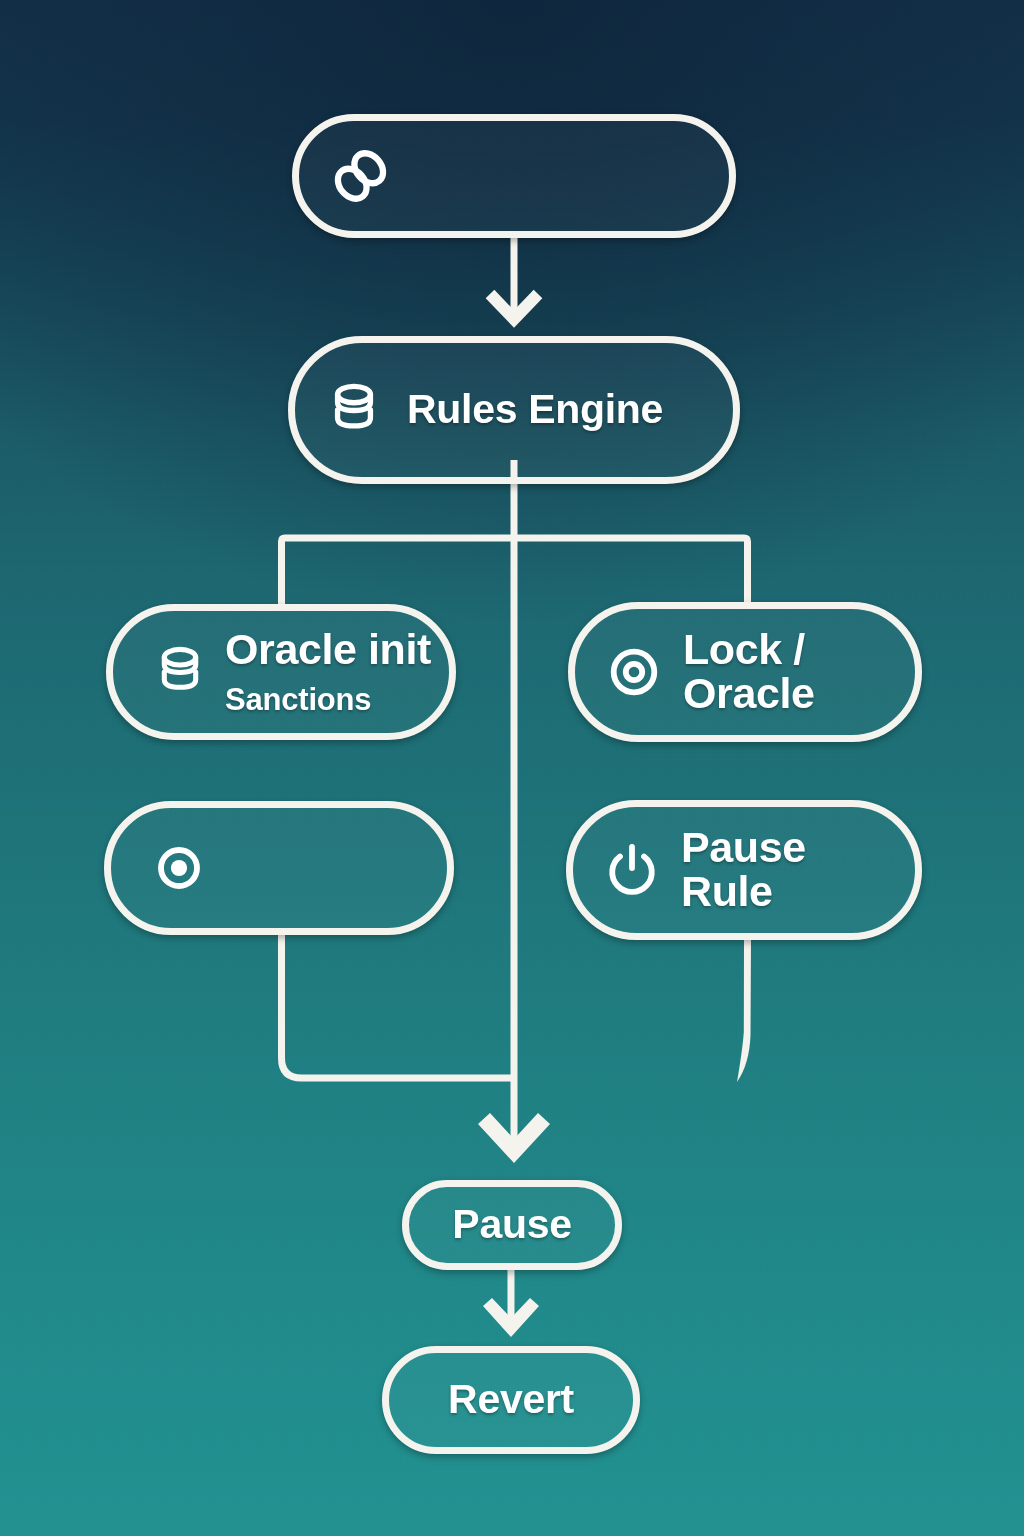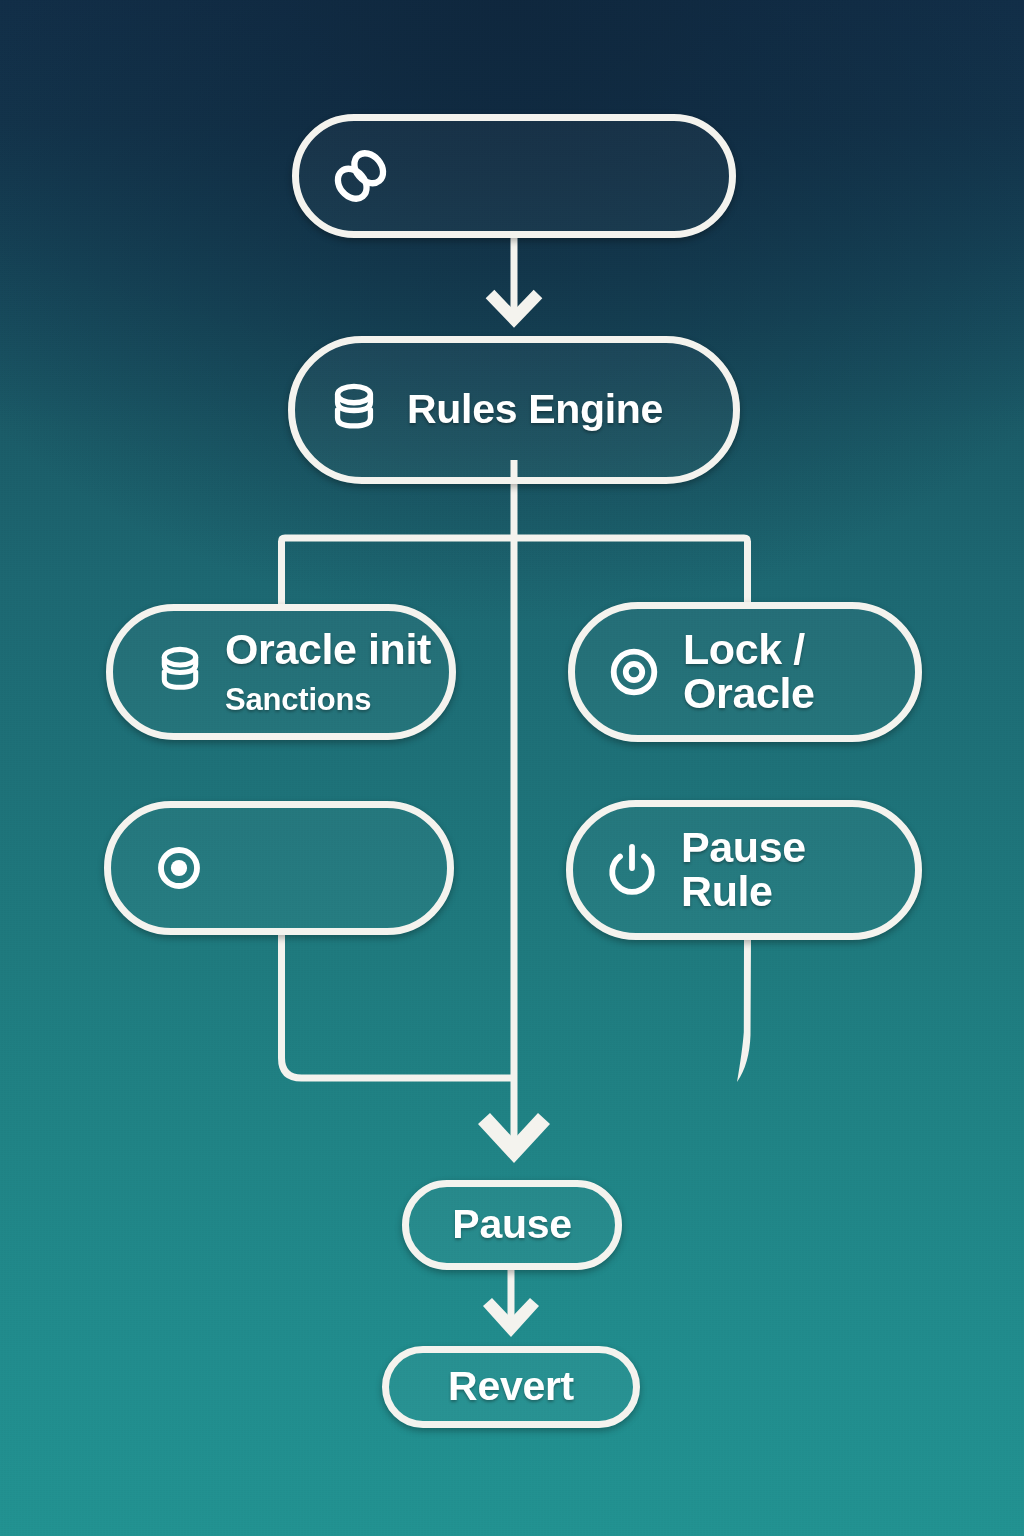--- a/index.html
+++ b/index.html
@@ -88,21 +88,21 @@
   }
 
   
   #node-transaction-init { left: 292px; top: 114px;  width: 444px; height: 124px; padding-left: 28px; }
   #node-rules-engine     { left: 288px; top: 336px;  width: 452px; height: 148px; padding-left: 30px; }
   #node-oracle-rule      { left: 106px; top: 604px;  width: 350px; height: 136px; padding-left: 40px; }
   #node-lock-vesting     { left: 568px; top: 602px;  width: 354px; height: 140px; padding-left: 28px; }
   #node-kyc              { left: 104px; top: 801px;  width: 350px; height: 134px; padding-left: 40px; }
   #node-pause-rule       { left: 566px; top: 800px;  width: 356px; height: 140px; padding-left: 30px; }
   #node-allow            { left: 402px; top: 1180px; width: 220px; height: 90px;  justify-content: center; }
-  #node-revert           { left: 382px; top: 1346px; width: 258px; height: 82px;  justify-content: center; }
+  #node-revert           { left: 382px; top: 1346px; width: 258px; height: 108px;  justify-content: center; }
 
   #node-transaction-init .ico { width: 66px; margin-right: 14px; }
   #node-rules-engine .ico     { width: 58px; margin-right: 24px; }
   #node-oracle-rule .ico      { width: 54px; margin-right: 18px; }
   #node-lock-vesting .ico     { width: 62px; margin-right: 18px; }
   #node-kyc .ico              { width: 56px; margin-right: 20px; }
   #node-pause-rule .ico       { width: 58px; margin-right: 20px; }
 </style>
 </head>
 <body>

